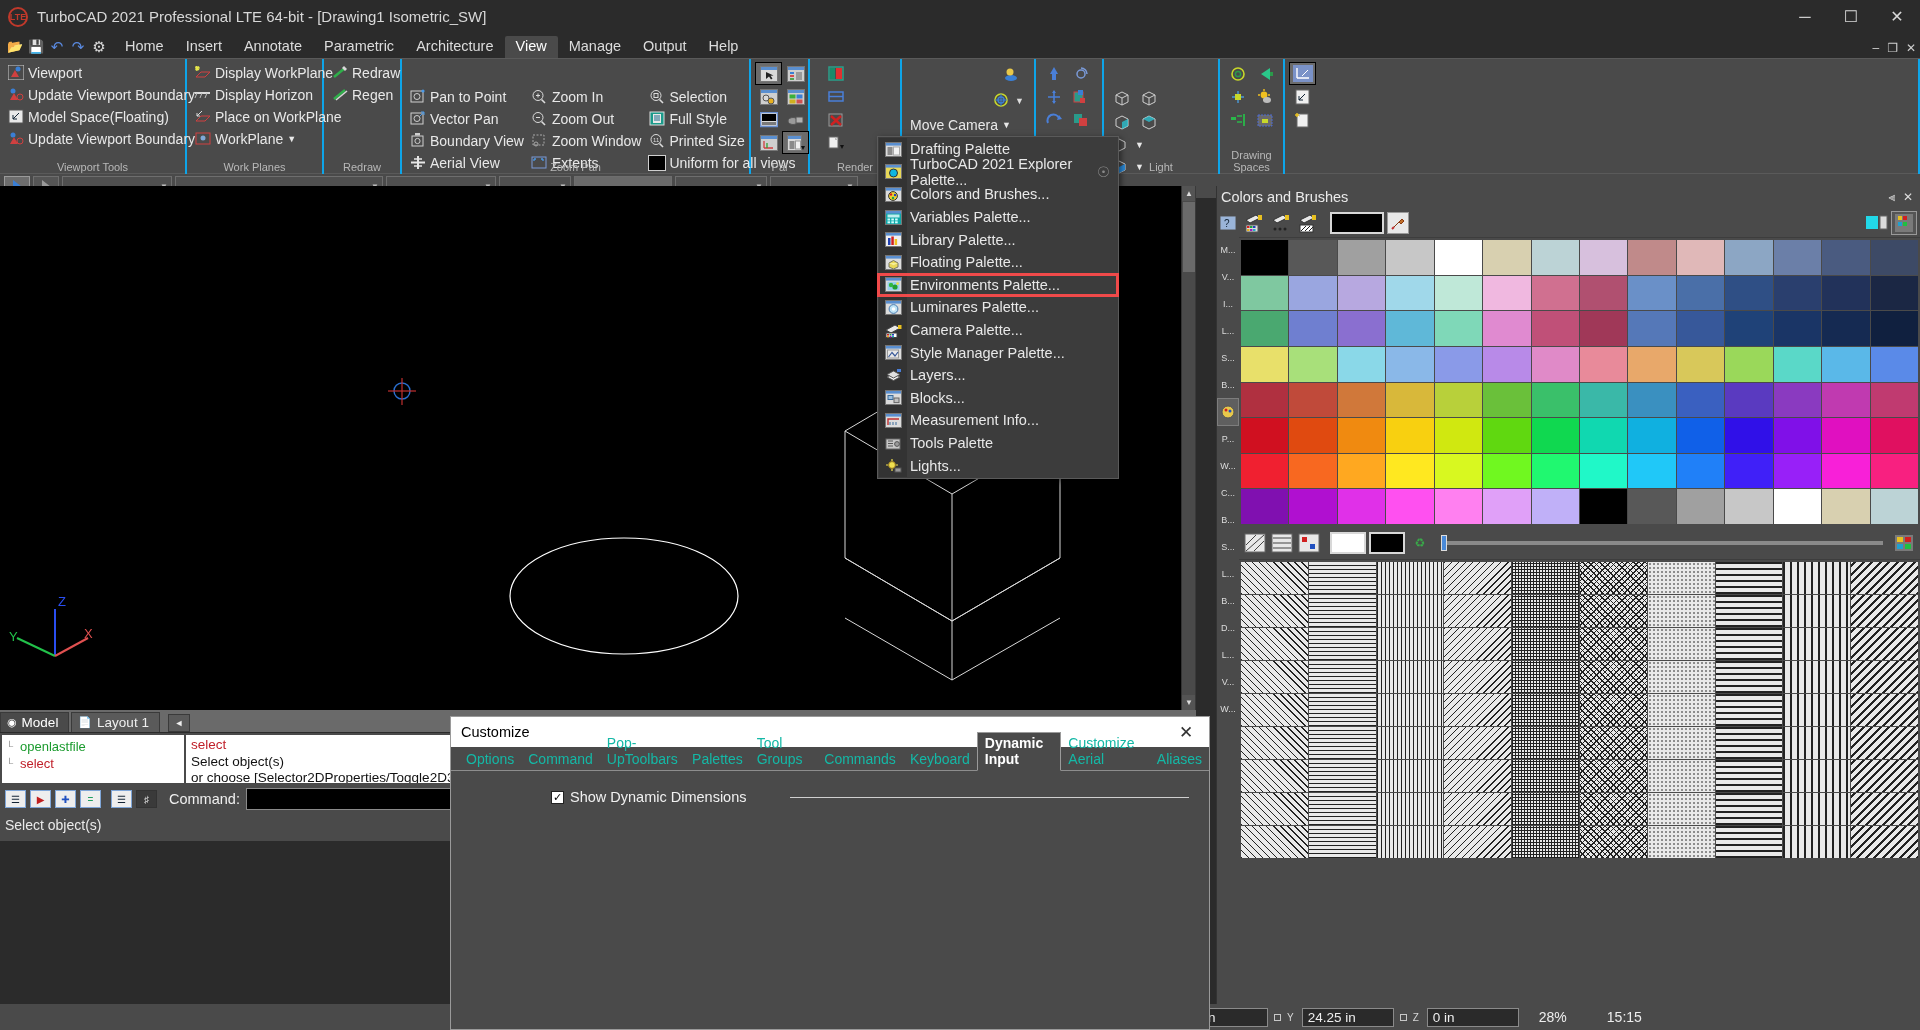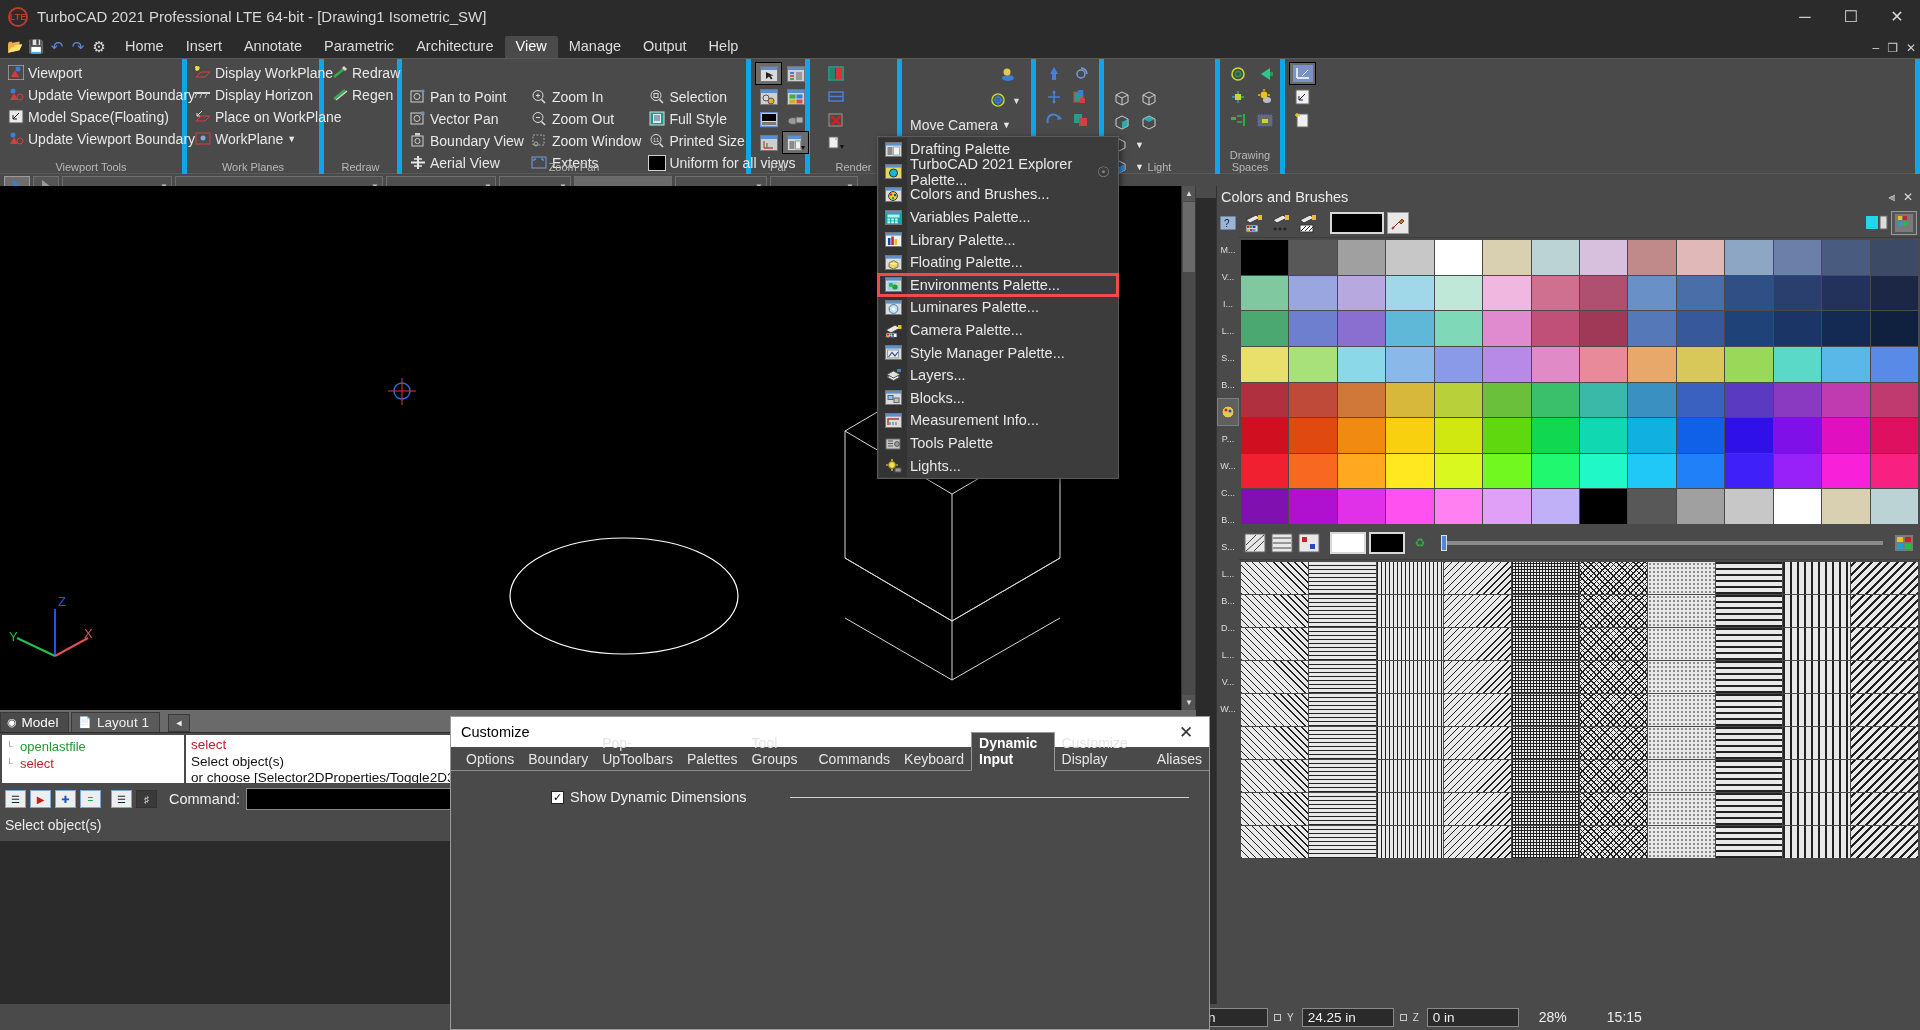--- a/index.html
+++ b/index.html
@@ -39,21 +39,21 @@
   }
   .tab.active { background:#4a4a4a; color:#fff; }
   .tabrow .rightbtns { position:absolute; right:4px; bottom:3px; display:flex; gap:8px; font-size:12px; color:#cfcfcf; }
 
   
   .ribbon {
     height:115px; background:#4a4a4a; display:flex; position:relative;
     border-top:1px solid #5a5a5a;
   }
   .rgroup { position:relative; display:flex; flex-direction:column; height:115px;
-            border-right:5px solid #0ea5e9; padding:3px 4px 0 4px; }
+            border-right:2px solid #0ea5e9; padding:3px 4px 0 4px; }
   .rgroup .glabel { position:absolute; bottom:1px; left:0; right:0; text-align:center;
                     font-size:11px; color:#b8b8b8; }
   .rcol { display:flex; flex-direction:column; gap:1px; }
   .rrow { display:flex;margin-top:24px; }
   .ritem { display:flex; align-items:center; height:21px; padding:0 4px 0 2px;
            font-size:14px; color:#e8e8e8; white-space:nowrap; cursor:default; }
   .ritem .ic { width:19px;height:17px;margin-right:3px;display:inline-flex;
                align-items:center;justify-content:center;flex:none; }
 
   .iconbtn { width:25px;height:21px;display:flex;align-items:center;justify-content:center;
@@ -147,21 +147,21 @@
 
   
   .dlg { position:absolute; left:450px; top:716px; width:760px; height:314px;
          background:#4a4a4a; border:1px solid #9a9a9a; z-index:50; }
   .dlghead { height:30px; background:#fff; color:#000; display:flex; align-items:center;
              padding:0 6px 0 10px; font-size:14.5px; }
   .dlghead .sp { flex:1; }
   .dlghead .x { width:34px;height:28px;display:flex;align-items:center;justify-content:center;font-size:17px;color:#333; }
   .dlgtabs { display:flex; align-items:flex-end; height:24px; padding-left:8px;
              border-bottom:1px solid #8d8d8d; }
-  .dtab { padding:2px 7px 3px 7px; font-size:14px; color:#e5e5e5; }
+  .dtab { padding:2px 7px 3px 7px; font-size:14px; color:#14b8a6; }
   .dtab.act { background:#4a4a4a; border:1px solid #9a9a9a; border-bottom:1px solid #4a4a4a;
               font-weight:bold; color:#fff; margin-bottom:-1px; }
   .dlgbody { position:relative; padding:18px 0 0 0; }
   .chkrow { display:flex; align-items:center; font-size:14.5px; color:#f0f0f0; }
   .chk { width:13px;height:13px;background:#fff;border:1px solid #222;margin-right:6px;
          display:flex;align-items:center;justify-content:center;color:#000;font-size:11px;line-height:1; }
   .radio { width:11px;height:11px;border-radius:50%;border:1px solid #ddd;background:#4a4a4a;
            margin-right:7px; display:flex;align-items:center;justify-content:center; }
   .radio i { width:5px;height:5px;border-radius:50%;background:#f0f0f0;display:block; }
   .hline { height:1px; background:#cfcfcf; }
@@ -1465,28 +1465,28 @@
   </div>
 
   <div class="dlg">
     <div class="dlghead">
       <span>Customize</span>
       <span class="sp"></span>
       <span class="x">✕</span>
     </div>
     <div class="dlgtabs">
       <div class="dtab">Options</div>
-      <div class="dtab">Boundary</div>
+      <div class="dtab">Command</div>
       <div class="dtab">Pop-UpToolbars</div>
       <div class="dtab">Palettes</div>
       <div class="dtab">Tool Groups</div>
       <div class="dtab">Commands</div>
       <div class="dtab">Keyboard</div>
       <div class="dtab act">Dynamic Input</div>
-      <div class="dtab">Customize Display</div>
+      <div class="dtab">Customize Aerial</div>
       <div class="dtab">Aliases</div>
     </div>
     <div class="dlgbody">
       <div style="display:flex;align-items:center;padding-left:100px">
         <div class="chkrow">
           <span class="chk">✓</span>
           <span>Show Dynamic Dimensions</span>
         </div>
         <div style="flex:1;padding:0 20px 0 44px">
           <div class="hline"></div>

